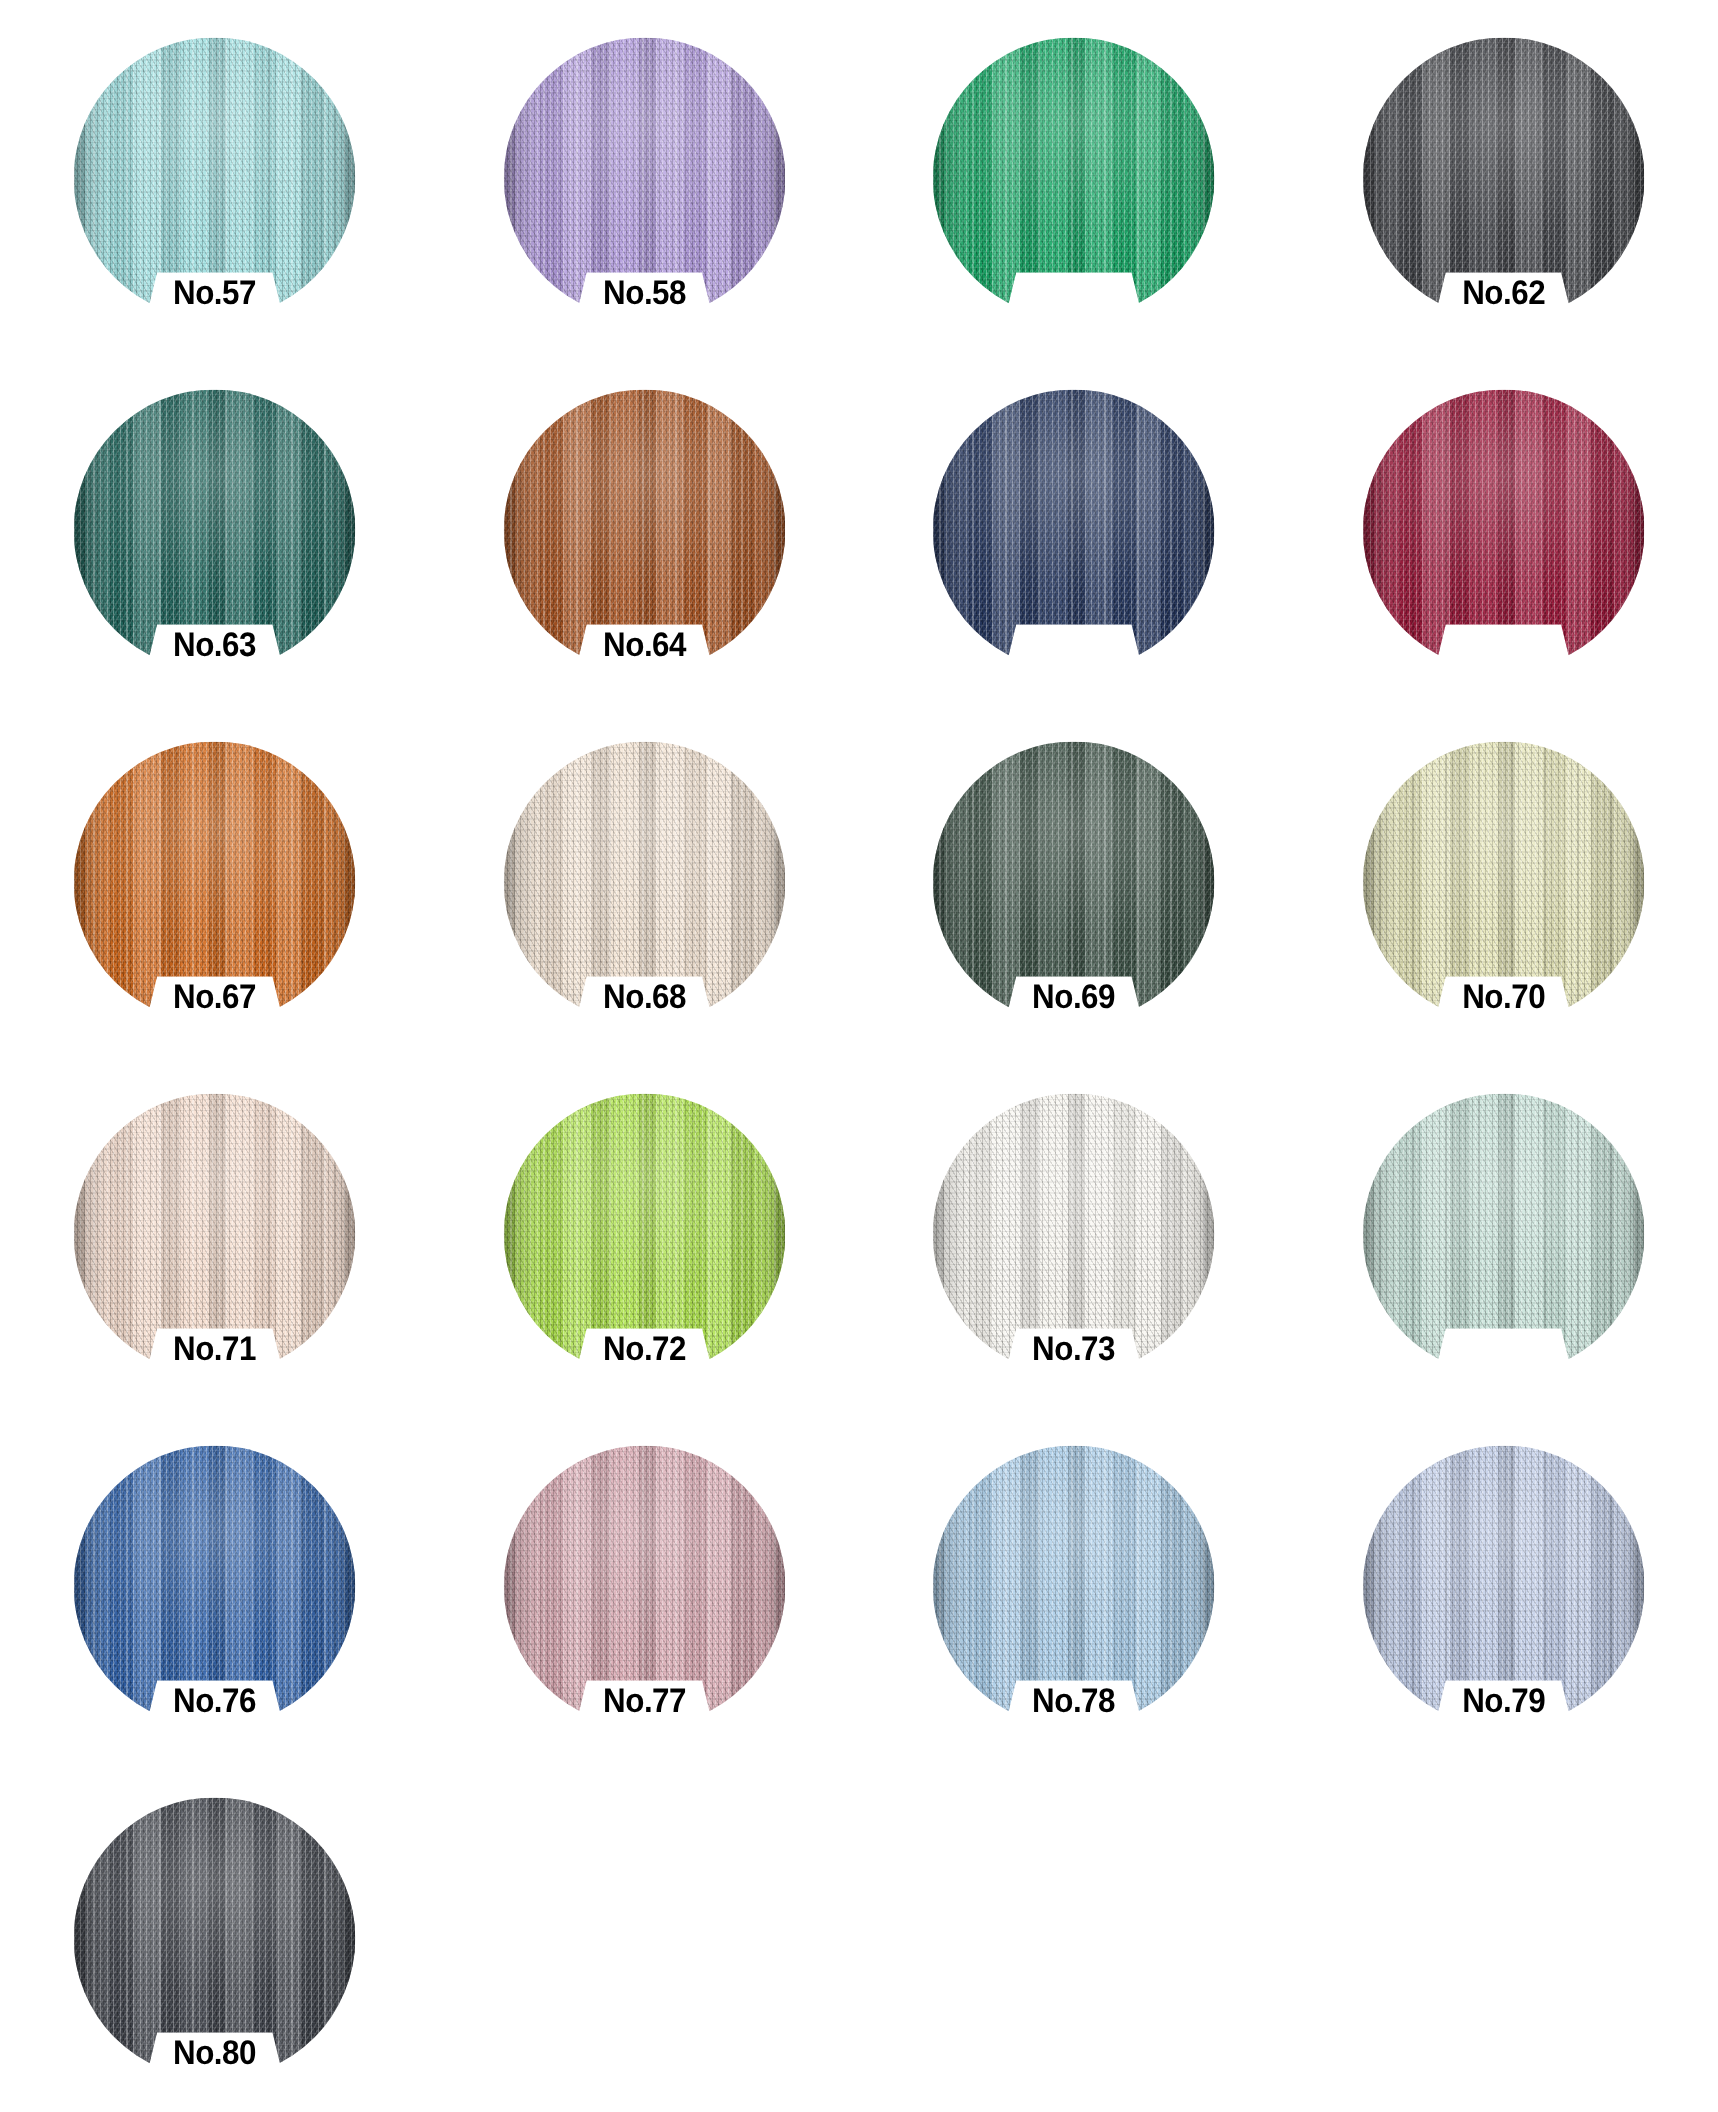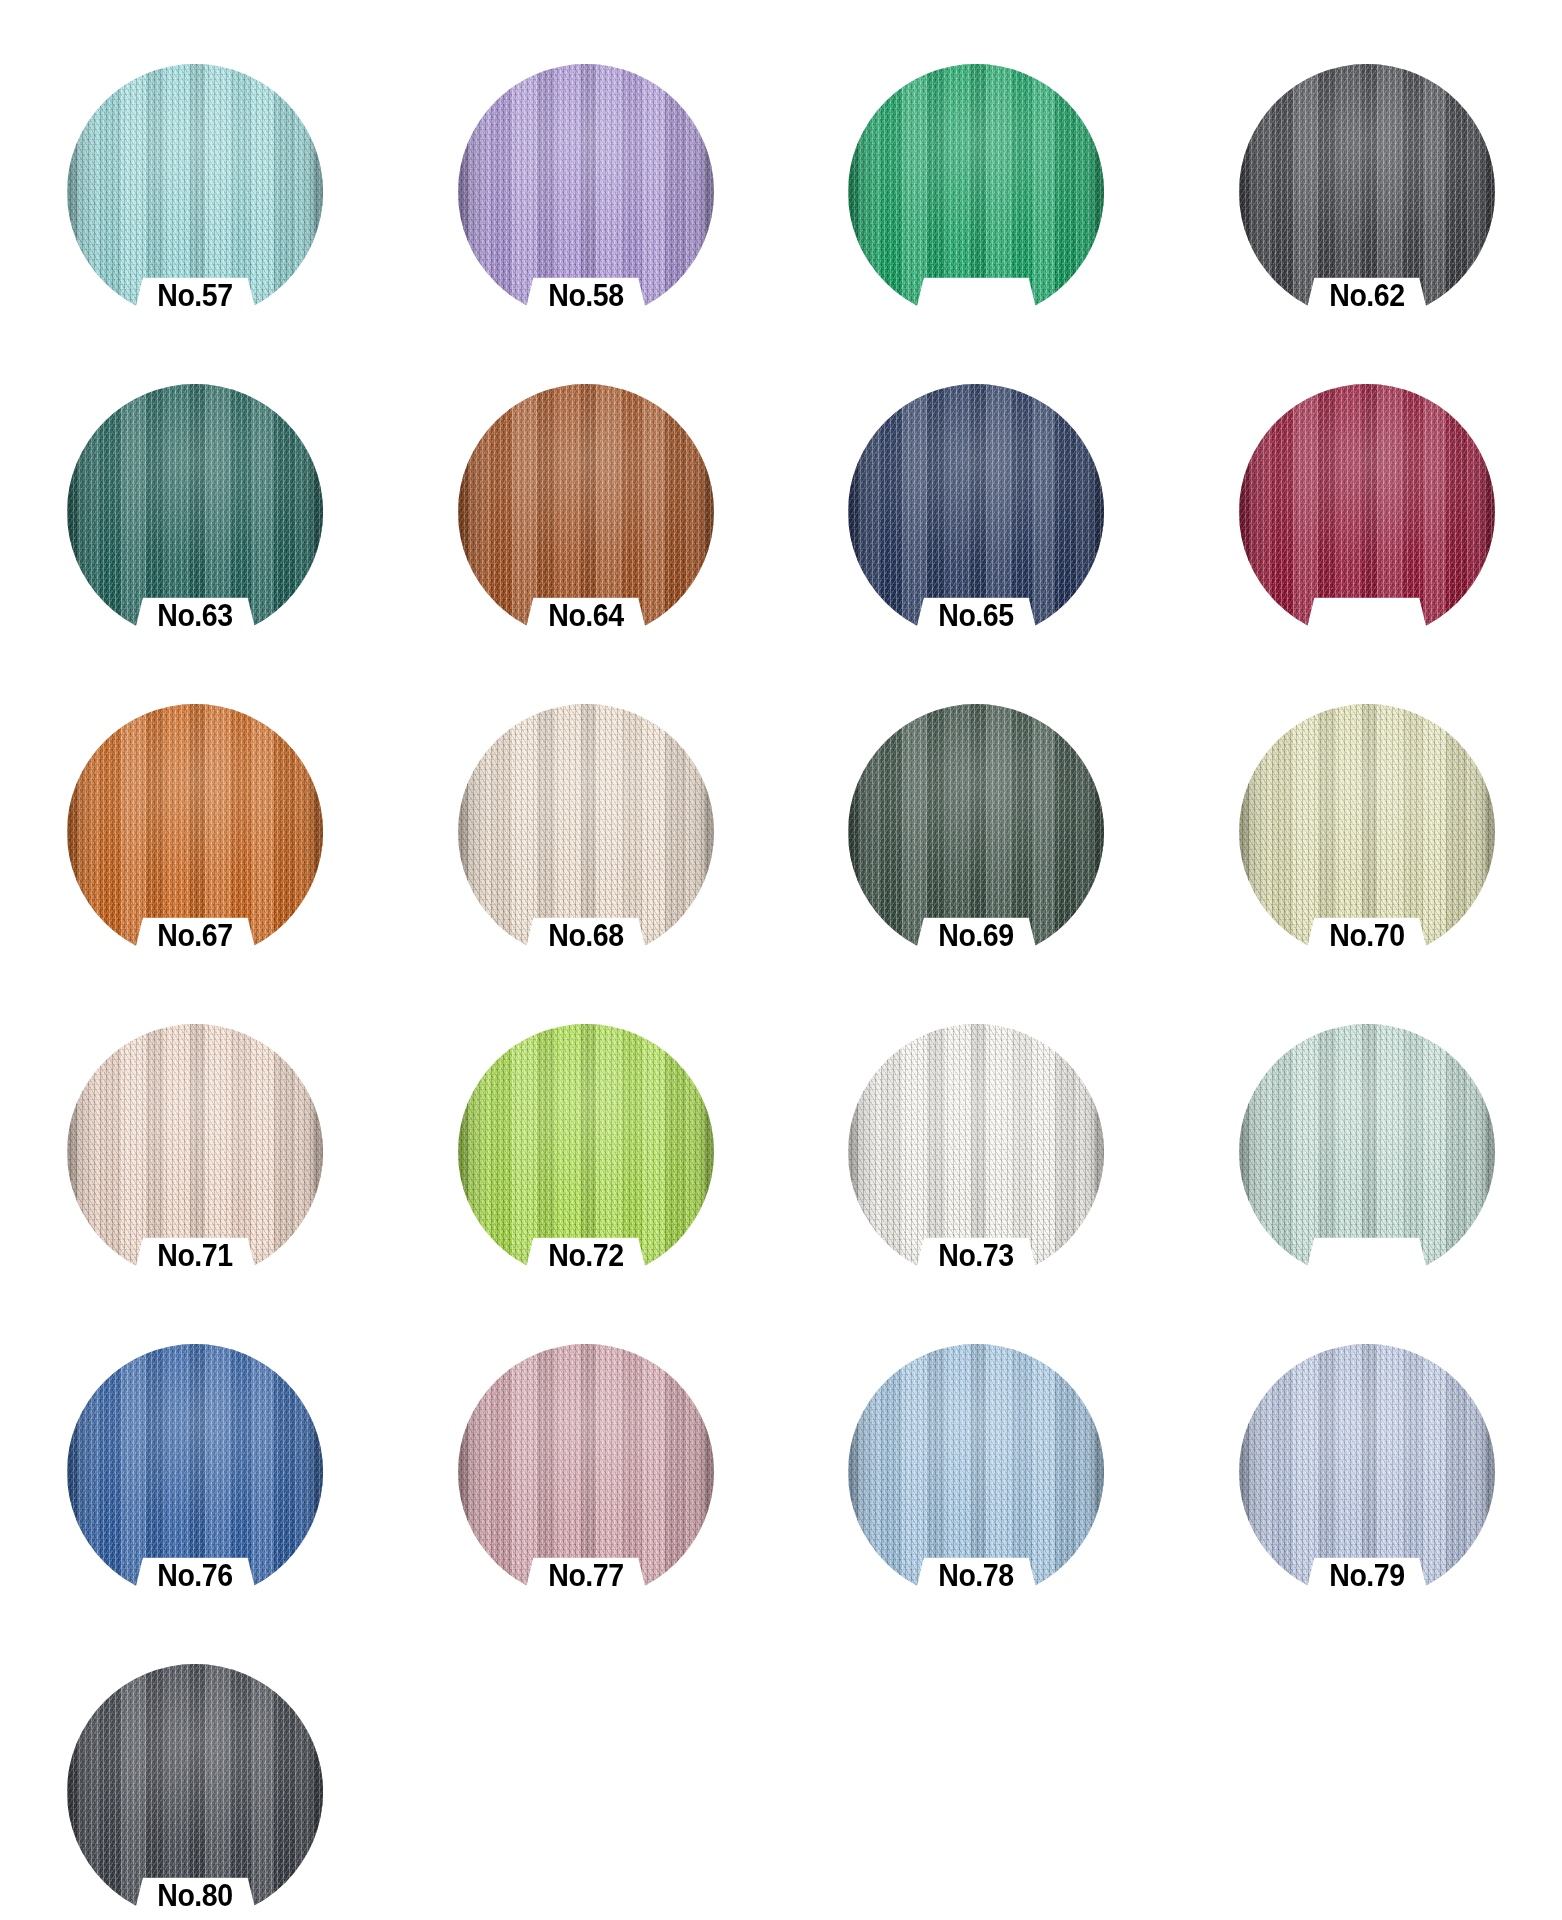--- a/index.html
+++ b/index.html
@@ -21,21 +21,21 @@
     left:0;top:0;
     width:1562px;height:1920px;
     display:grid;
     grid-template-columns:repeat(4,1fr);
     grid-template-rows:repeat(6,1fr);
   }
 
   .cell{
     position:relative;
     display:flex;
-    align-items:flex-end;
+    align-items:center;
     justify-content:center;
   }
 
   
   .swatch{
     position:relative;
     width:256px;height:256px;
     margin-top:4px;
   }
 
@@ -244,23 +244,20 @@
       <div class="cell">
         <div class="swatch">
           <div class="disc">
             <div class="base" style="background: rgb(36, 54, 95);"></div>
             <div class="ribs"></div>
             <div class="wale"></div>
             <div class="stitch"></div>
             <div class="course"></div>
             <div class="shade"></div>
           </div>
-          <div class="label">
-            <span style="color: rgb(0, 0, 0);">No.65</span>
-          </div>
         </div>
       </div>
       <div class="cell">
         <div class="swatch">
           <div class="disc">
             <div class="base" style="background: rgb(156, 21, 56);"></div>
             <div class="ribs"></div>
             <div class="wale"></div>
             <div class="stitch"></div>
             <div class="course"></div>

